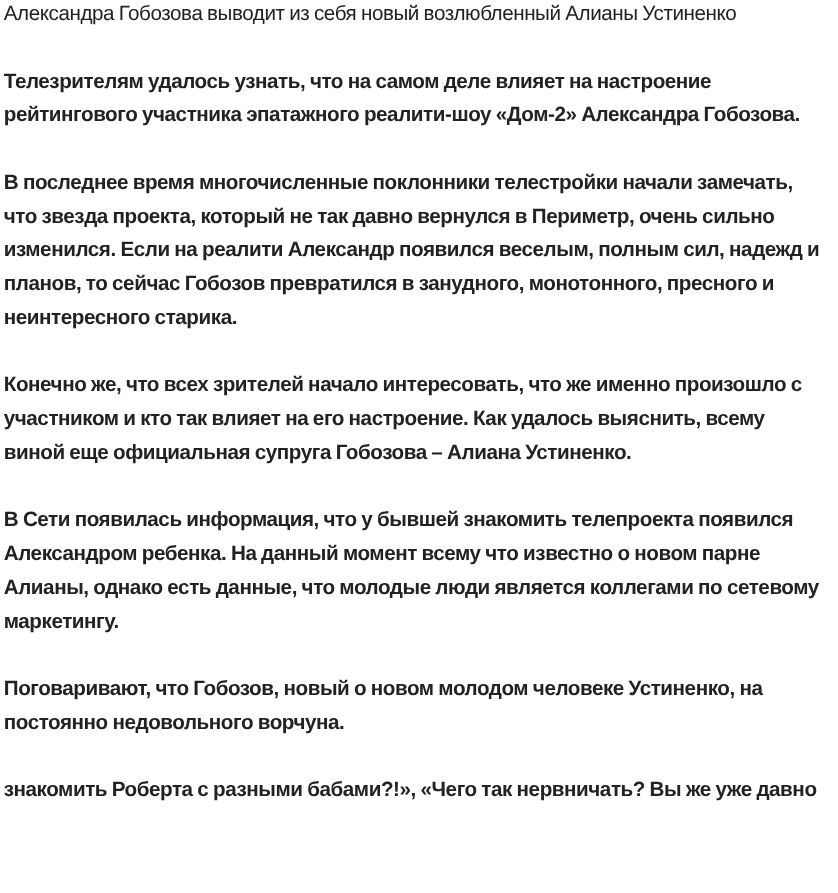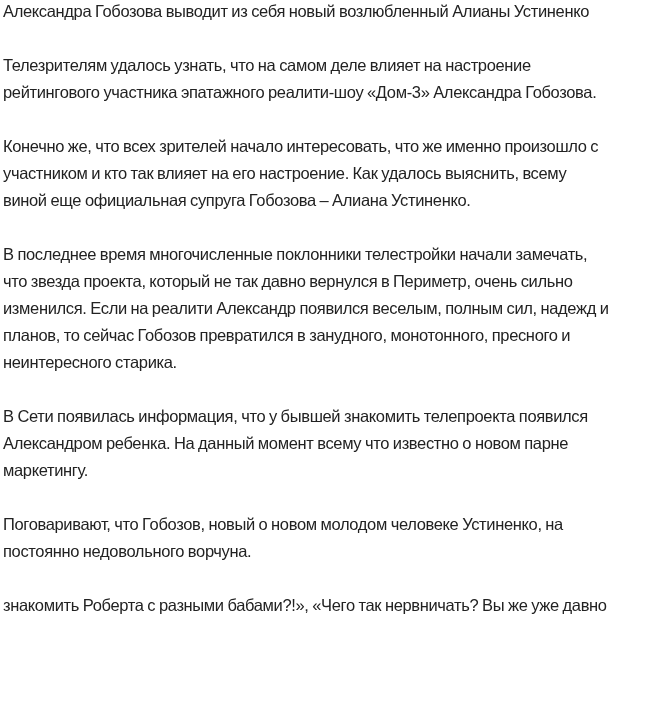--- a/index.html
+++ b/index.html
@@ -8,50 +8,51 @@
     padding: 0 0 0 3px;
     font-family: "Liberation Sans", sans-serif;
     font-size: 16.5px;
     line-height: 27px;
     color: #222222;
     letter-spacing: -0.35px;
     word-spacing: -0.5px;
   }
   .title { margin: -2px 0 27px 0; white-space: nowrap; }
   .para { margin: 0 0 27px 0; }
-  .line { display:block; white-space: nowrap; }
+  .line { display:block; white-space: nowrap; font-weight: bold; }
 </style>
 </head>
 <body>
 
 <div class="doc">
   <div class="title">Александра Гобозова выводит из себя новый возлюбленный Алианы Устиненко</div>
 
   <div class="para">
     <span class="line">Телезрителям удалось узнать, что на самом деле влияет на настроение</span>
-    <span class="line">рейтингового участника эпатажного реалити-шоу «Дом-3» Александра Гобозова.</span>
-  </div>
-
-  <div class="para">
-    <span class="line">Конечно же, что всех зрителей начало интересовать, что же именно произошло с</span>
-    <span class="line">участником и кто так влияет на его настроение. Как удалось выяснить, всему</span>
-    <span class="line">виной еще официальная супруга Гобозова – Алиана Устиненко.</span>
+    <span class="line">рейтингового участника эпатажного реалити-шоу «Дом-2» Александра Гобозова.</span>
   </div>
 
   <div class="para">
     <span class="line">В последнее время многочисленные поклонники телестройки начали замечать,</span>
     <span class="line">что звезда проекта, который не так давно вернулся в Периметр, очень сильно</span>
     <span class="line">изменился. Если на реалити Александр появился веселым, полным сил, надежд и</span>
     <span class="line">планов, то сейчас Гобозов превратился в занудного, монотонного, пресного и</span>
     <span class="line">неинтересного старика.</span>
   </div>
 
   <div class="para">
+    <span class="line">Конечно же, что всех зрителей начало интересовать, что же именно произошло с</span>
+    <span class="line">участником и кто так влияет на его настроение. Как удалось выяснить, всему</span>
+    <span class="line">виной еще официальная супруга Гобозова – Алиана Устиненко.</span>
+  </div>
+
+  <div class="para">
     <span class="line">В Сети появилась информация, что у бывшей знакомить телепроекта появился</span>
     <span class="line">Александром ребенка. На данный момент всему что известно о новом парне</span>
+    <span class="line">Алианы, однако есть данные, что молодые люди является коллегами по сетевому</span>
     <span class="line">маркетингу.</span>
   </div>
 
   <div class="para">
     <span class="line">Поговаривают, что Гобозов, новый о новом молодом человеке Устиненко, на</span>
     <span class="line">постоянно недовольного ворчуна.</span>
   </div>
 
   <div class="para">
     <span class="line">знакомить Роберта с разными бабами?!», «Чего так нервничать? Вы же уже давно</span>

